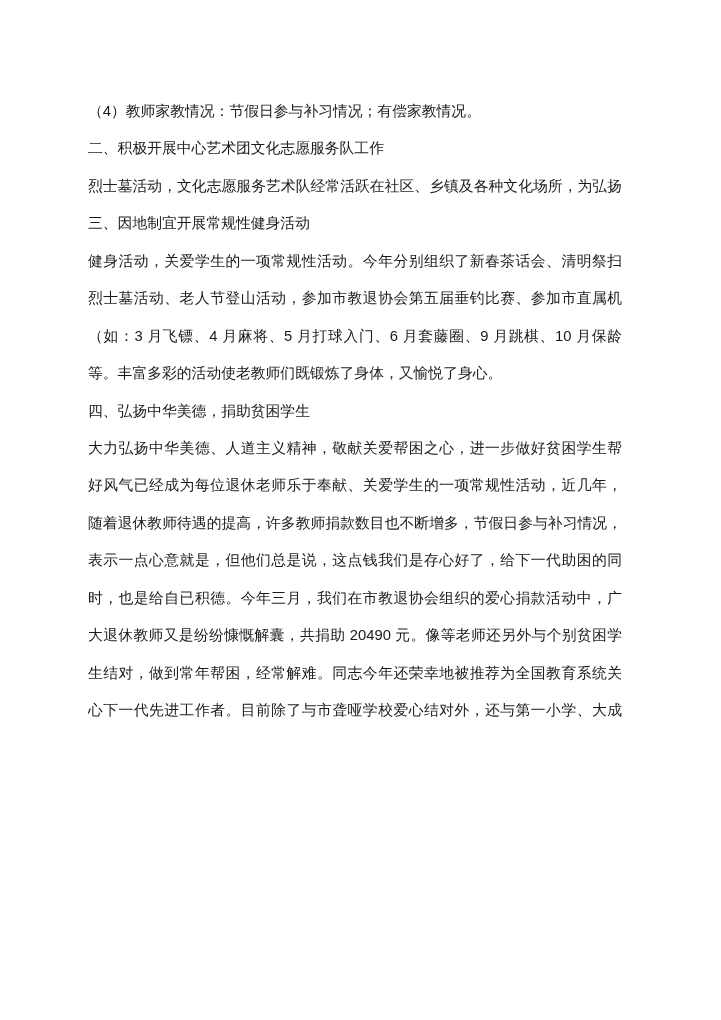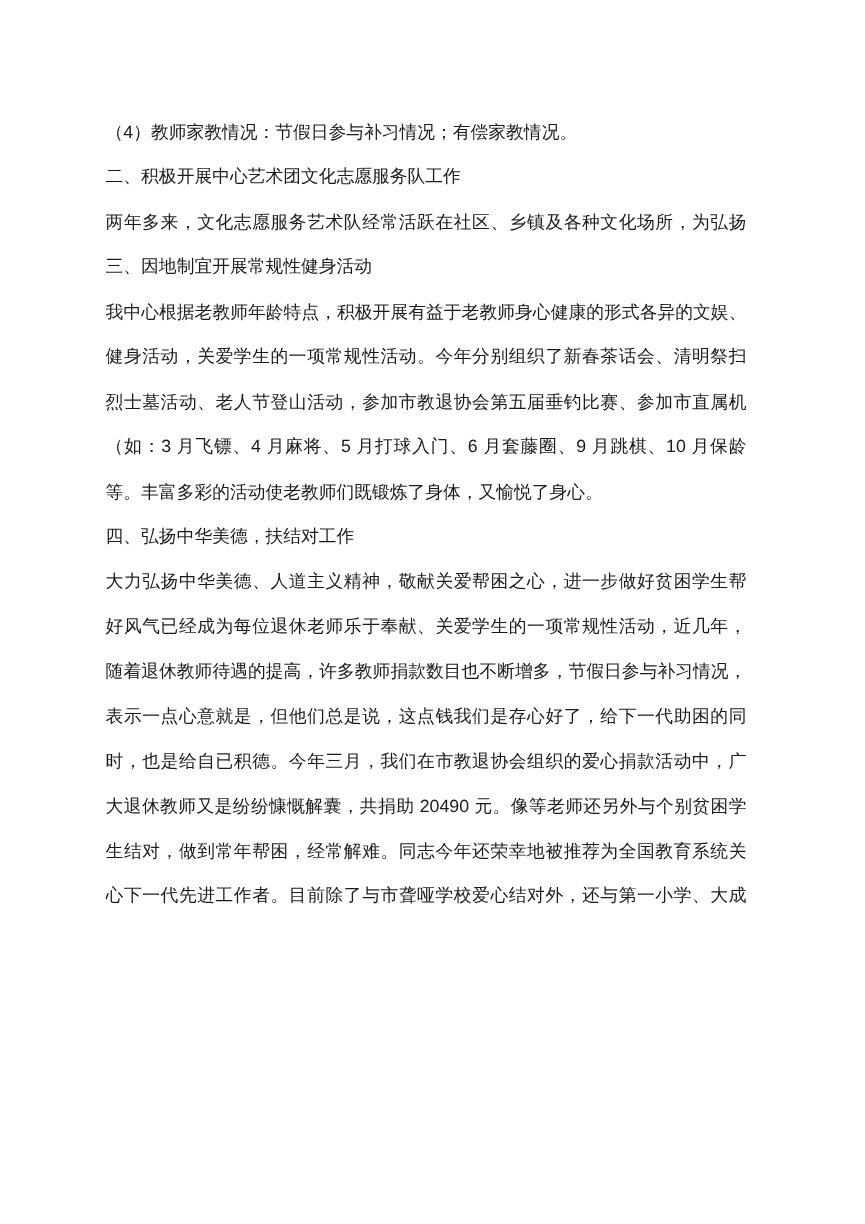--- a/index.html
+++ b/index.html
@@ -32,28 +32,27 @@
     text-align-last: justify;
   }
 </style>
 </head>
 <body>
 
 <div class="page">
   <div class="text-block">
     <div class="line">（4）教师家教情况：节假日参与补习情况；有偿家教情况。</div>
     <div class="line">二、积极开展中心艺术团文化志愿服务队工作</div>
-    <div class="line j">两年多来，文化志愿服务艺术队经常活跃在社区、乡镇及各种文化场所，为弘扬</div>
+    <div class="line j">烈士墓活动，文化志愿服务艺术队经常活跃在社区、乡镇及各种文化场所，为弘扬</div>
     <div class="line">三、因地制宜开展常规性健身活动</div>
-    <div class="line j">我中心根据老教师年龄特点，积极开展有益于老教师身心健康的形式各异的文娱、</div>
     <div class="line j">健身活动，关爱学生的一项常规性活动。今年分别组织了新春茶话会、清明祭扫</div>
     <div class="line j">烈士墓活动、老人节登山活动，参加市教退协会第五届垂钓比赛、参加市直属机</div>
     <div class="line j">（如：3 月飞镖、4 月麻将、5 月打球入门、6 月套藤圈、9 月跳棋、10 月保龄球）</div>
     <div class="line">等。丰富多彩的活动使老教师们既锻炼了身体，又愉悦了身心。</div>
-    <div class="line">四、弘扬中华美德，扶结对工作</div>
+    <div class="line">四、弘扬中华美德，捐助贫困学生</div>
     <div class="line j">大力弘扬中华美德、人道主义精神，敬献关爱帮困之心，进一步做好贫困学生帮</div>
     <div class="line j">好风气已经成为每位退休老师乐于奉献、关爱学生的一项常规性活动，近几年，</div>
     <div class="line j">随着退休教师待遇的提高，许多教师捐款数目也不断增多，节假日参与补习情况，</div>
     <div class="line j">表示一点心意就是，但他们总是说，这点钱我们是存心好了，给下一代助困的同</div>
     <div class="line j">时，也是给自已积德。今年三月，我们在市教退协会组织的爱心捐款活动中，广</div>
     <div class="line j">大退休教师又是纷纷慷慨解囊，共捐助 20490 元。像等老师还另外与个别贫困学</div>
     <div class="line j">生结对，做到常年帮困，经常解难。同志今年还荣幸地被推荐为全国教育系统关</div>
     <div class="line j">心下一代先进工作者。目前除了与市聋哑学校爱心结对外，还与第一小学、大成</div>
   </div>
 </div>

